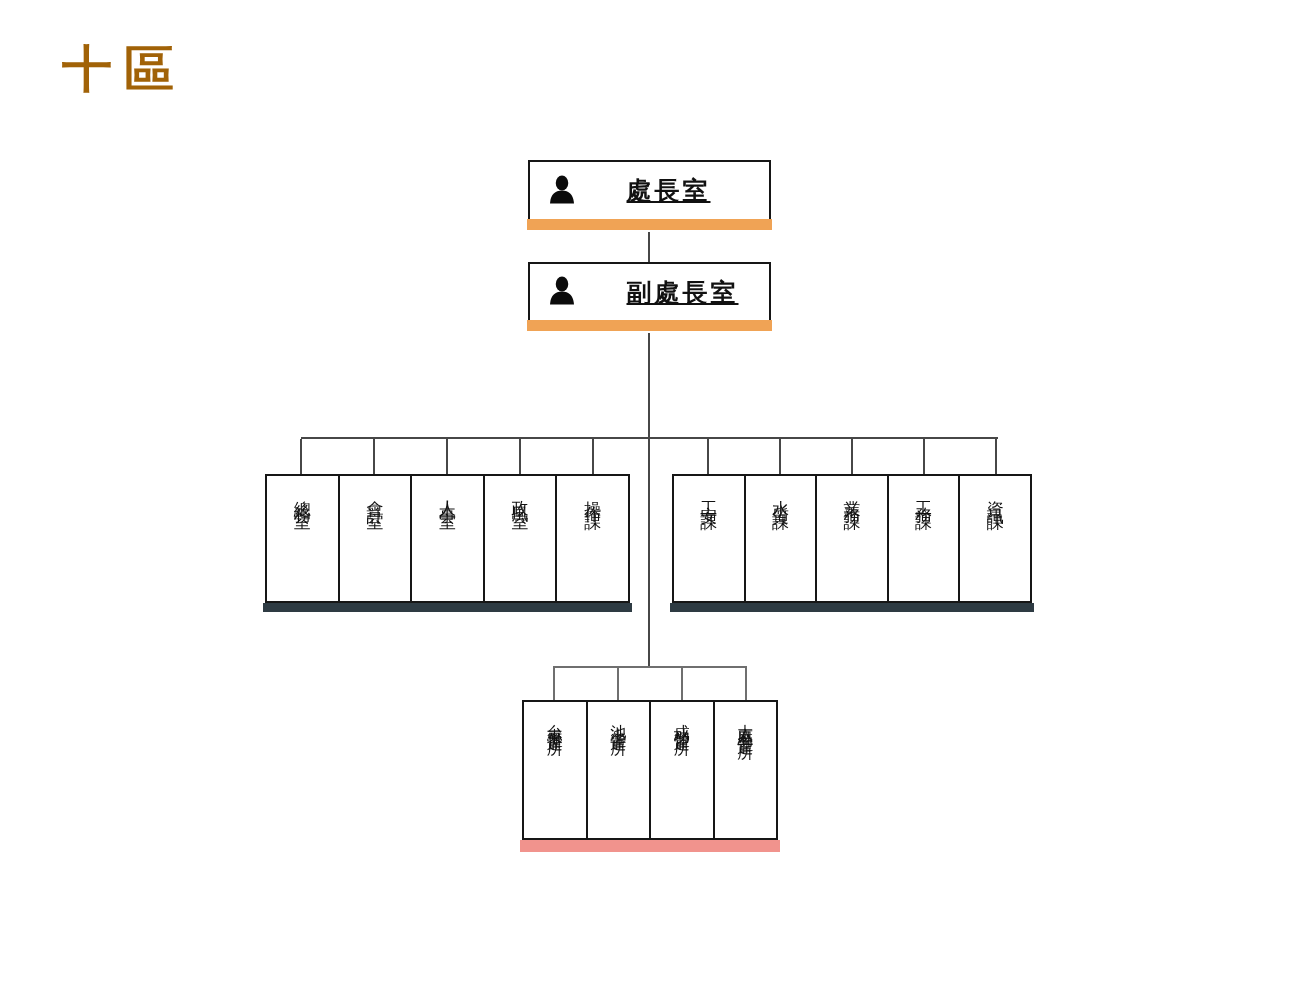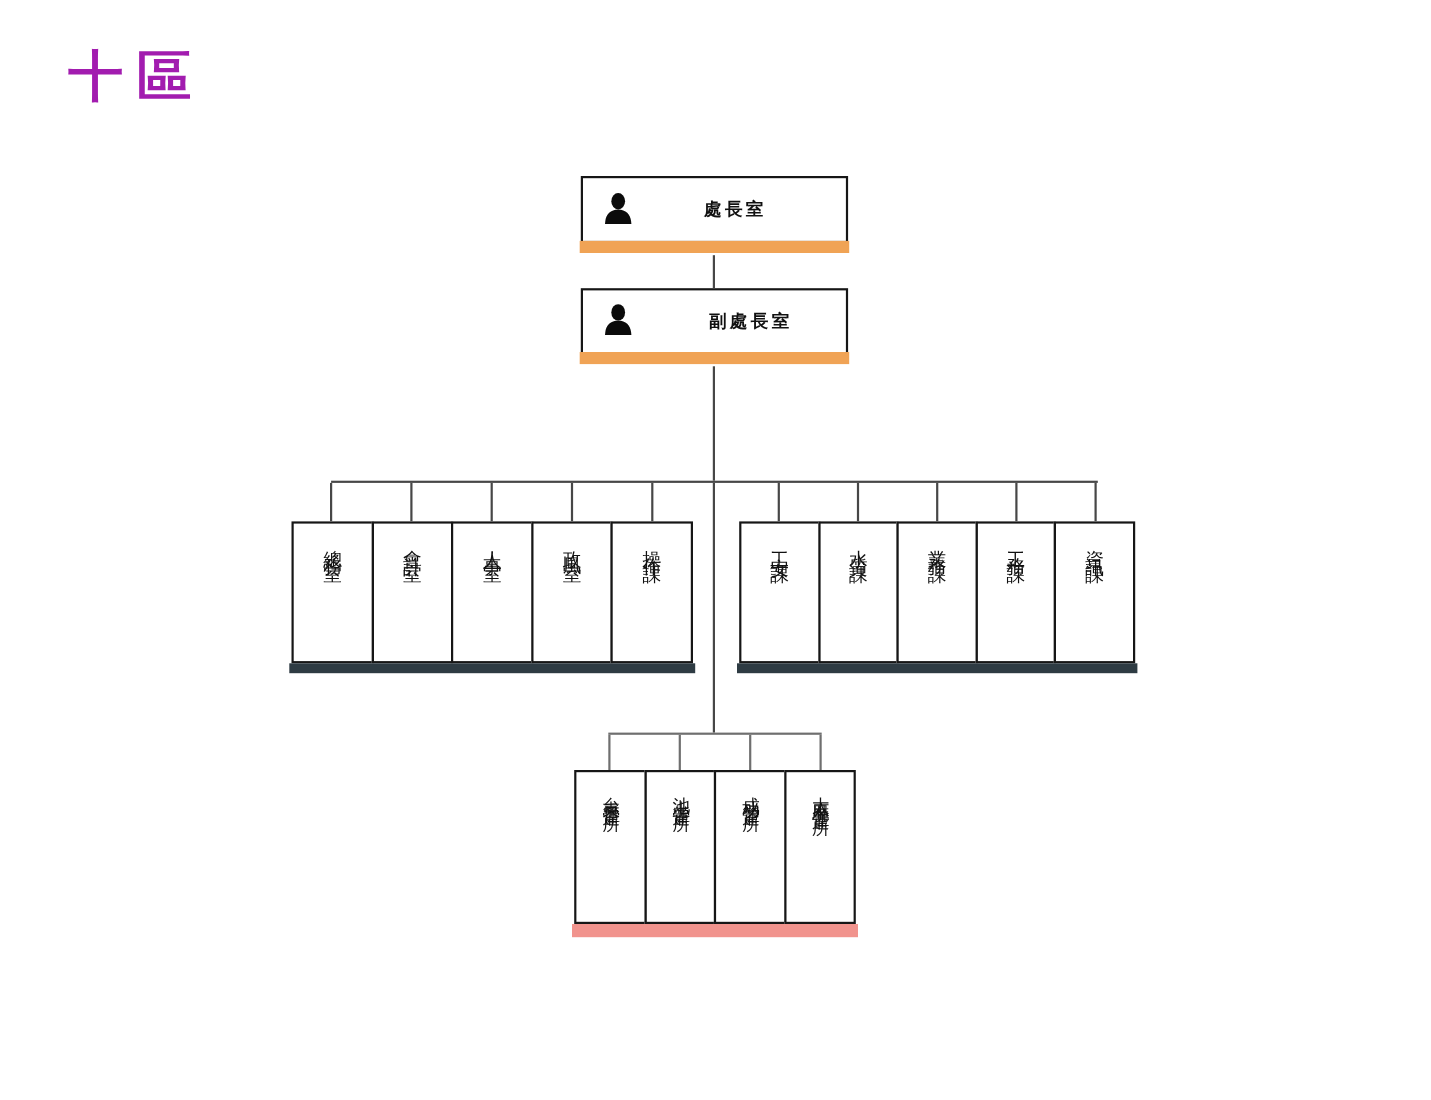--- a/index.html
+++ b/index.html
@@ -15,21 +15,21 @@
     background: #ffffff;
     overflow: hidden;
   }
   .page-title {
     position: absolute;
     left: 62px;
     top: 36px;
     font-size: 50px;
     font-weight: 800;
     letter-spacing: 12px;
-    color: #a21caf;
+    color: #a16207;
     white-space: nowrap;
   }
   
   .exec-node {
     position: absolute;
     left: 528px;
     width: 243px;
     box-sizing: border-box;
     border: 2px solid #161616;
     background: #ffffff;
@@ -43,25 +43,26 @@
     width: 32px;
     height: 36px;
     flex: 0 0 auto;
     display: flex;
     align-items: center;
     justify-content: center;
   }
   .exec-label {
     flex: 1;
     text-align: center;
-    font-size: 16px;
+    font-size: 25px;
     font-weight: 700;
     letter-spacing: 3px;
     color: #111111;
     padding-right: 10px;
+    text-decoration: underline;
   }
   .accent-bar-exec {
     position: absolute;
     left: -3px;
     right: -3px;
     top: 100%;
     height: 11px;
   }
   
   .group {

